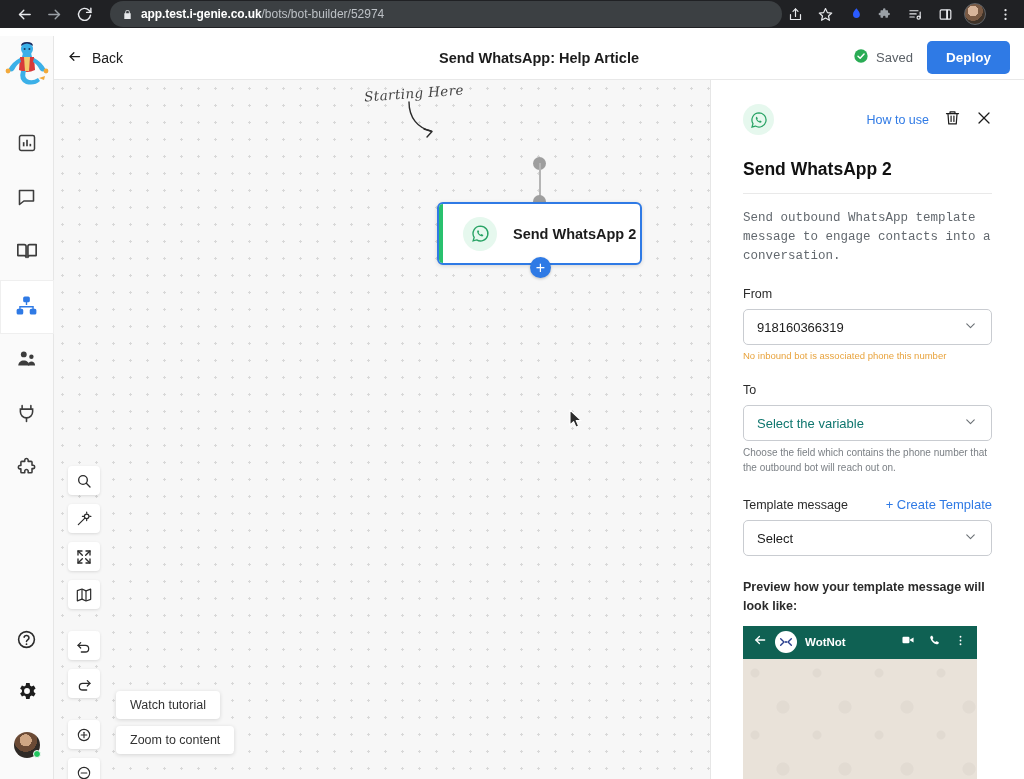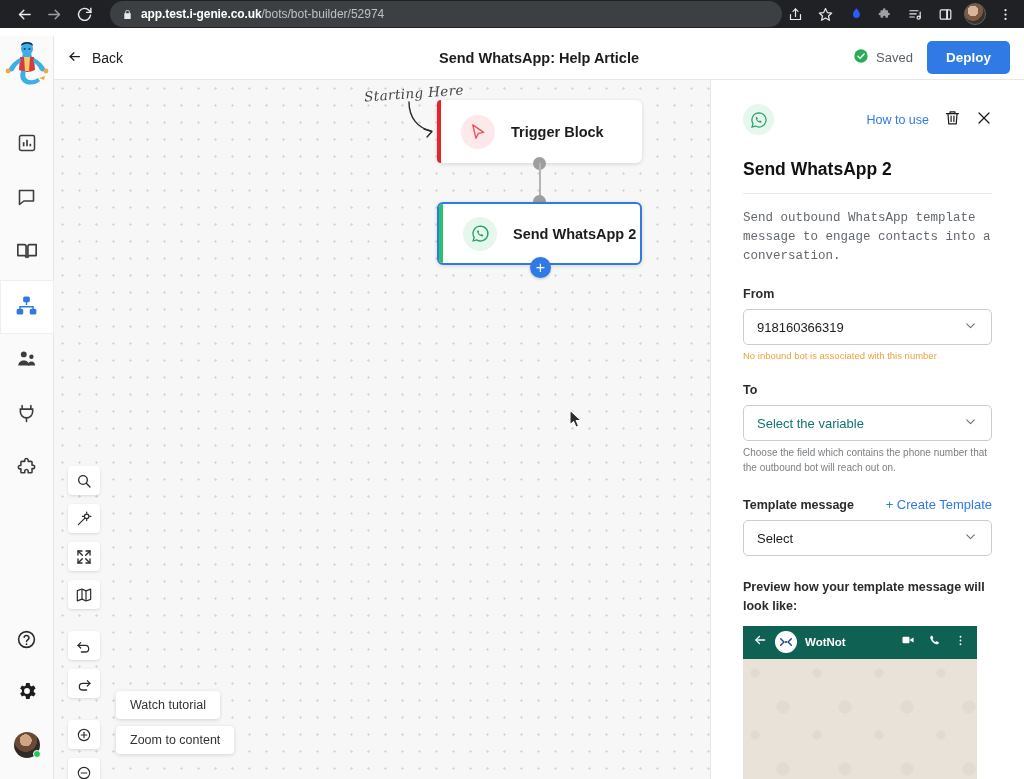--- a/index.html
+++ b/index.html
@@ -199,21 +199,21 @@
     background: #e6f8ee;
     display: flex; align-items: center; justify-content: center;
   }
   .panel-actions { margin-left: auto; display: flex; align-items: center; gap: 15px; }
   .how-to-use { color: #2f7ae5; font-size: 12.5px; cursor: pointer; }
   .panel-title {
     margin-top: 24px; font-size: 17.5px; font-weight: 700; color: #111;
     padding-bottom: 13px; border-bottom: 1px solid #e9e9e9;
   }
   .panel-desc { margin-top: 15px; font-size: 12.5px; line-height: 1.5; color: #62686e; font-family: Liberation Mono, monospace; }
-  .fld-label { margin-top: 22px; font-size: 12.5px; font-weight: 700; color: #2b2b2b; }
+  .fld-label { margin-top: 22px; font-size: 12.5px; font-weight: 400; color: #2b2b2b; }
   .select-box {
     margin-top: 8px; height: 36px;
     border: 1px solid #c9ccd1; border-radius: 5px;
     display: flex; align-items: center; padding: 0 13px;
     font-size: 13px; color: #1c1c1c; cursor: pointer;
   }
   .select-box .chev { margin-left: auto; color: #6b7075; }
   .select-box.placeholder { color: #0f766e; }
   .warn-text { margin-top: 5px; font-size: 9.5px; color: #e8a33d; }
   .help-text { margin-top: 5px; font-size: 10px; line-height: 1.45; color: #7c8186; }
@@ -463,29 +463,20 @@
   <div class="canvas">
 
     <div class="starting-here">Starting Here</div>
     <div class="curve-arrow">
       <svg width="40" height="44" viewBox="0 0 40 44" fill="none" stroke="#2b2b2b" stroke-width="1.4" stroke-linecap="round">
         <path d="M5 2 C 5 18, 14 28, 27 31"></path>
         <polyline points="20 29 28 31.5 23 37" stroke-linejoin="round"></polyline>
       </svg>
     </div>
 
-    <div class="node" id="trigger-node">
-      <span class="stripe"></span>
-      <span class="nd-icon">
-        <svg width="18" height="18" viewBox="0 0 24 24" fill="none" stroke="#e8545b" stroke-width="1.9" stroke-linejoin="round">
-            <path d="M5 2.5 L19.5 12.5 L12.6 13.8 L9.2 20.2 z"></path>
-          </svg>
-      </span>
-      <span class="nd-label">Trigger Block</span>
-    </div>
 
     <div class="handle" id="handle-top"></div>
     <div class="conn-line"></div>
     <div class="handle" id="handle-bottom"></div>
 
     <div class="node" id="whatsapp-node">
       <span class="stripe"></span>
       <span class="nd-icon">
         <svg width="19" height="19" viewBox="0 0 24 24" fill="none" stroke="#29a365" stroke-width="1.7">
             <path d="M12 2.6a9.4 9.4 0 0 0-8 14.3L2.7 21.3l4.5-1.2A9.4 9.4 0 1 0 12 2.6z"></path>
@@ -606,21 +597,21 @@
 
     <div class="fld-label">From</div>
     <div class="select-box">
       <span>918160366319</span>
       <span class="chev">
         <svg width="15" height="15" viewBox="0 0 24 24" fill="none" stroke="currentColor" stroke-width="1.8" stroke-linecap="round" stroke-linejoin="round">
             <polyline points="6 9.5 12 15.5 18 9.5"></polyline>
           </svg>
       </span>
     </div>
-    <div class="warn-text">No inbound bot is associated with this number</div>
+    <div class="warn-text">No inbound bot is associated phone this number</div>
 
     <div class="fld-label">To</div>
     <div class="select-box placeholder">
       <span>Select the variable</span>
       <span class="chev">
         <svg width="15" height="15" viewBox="0 0 24 24" fill="none" stroke="currentColor" stroke-width="1.8" stroke-linecap="round" stroke-linejoin="round">
             <polyline points="6 9.5 12 15.5 18 9.5"></polyline>
           </svg>
       </span>
     </div>

